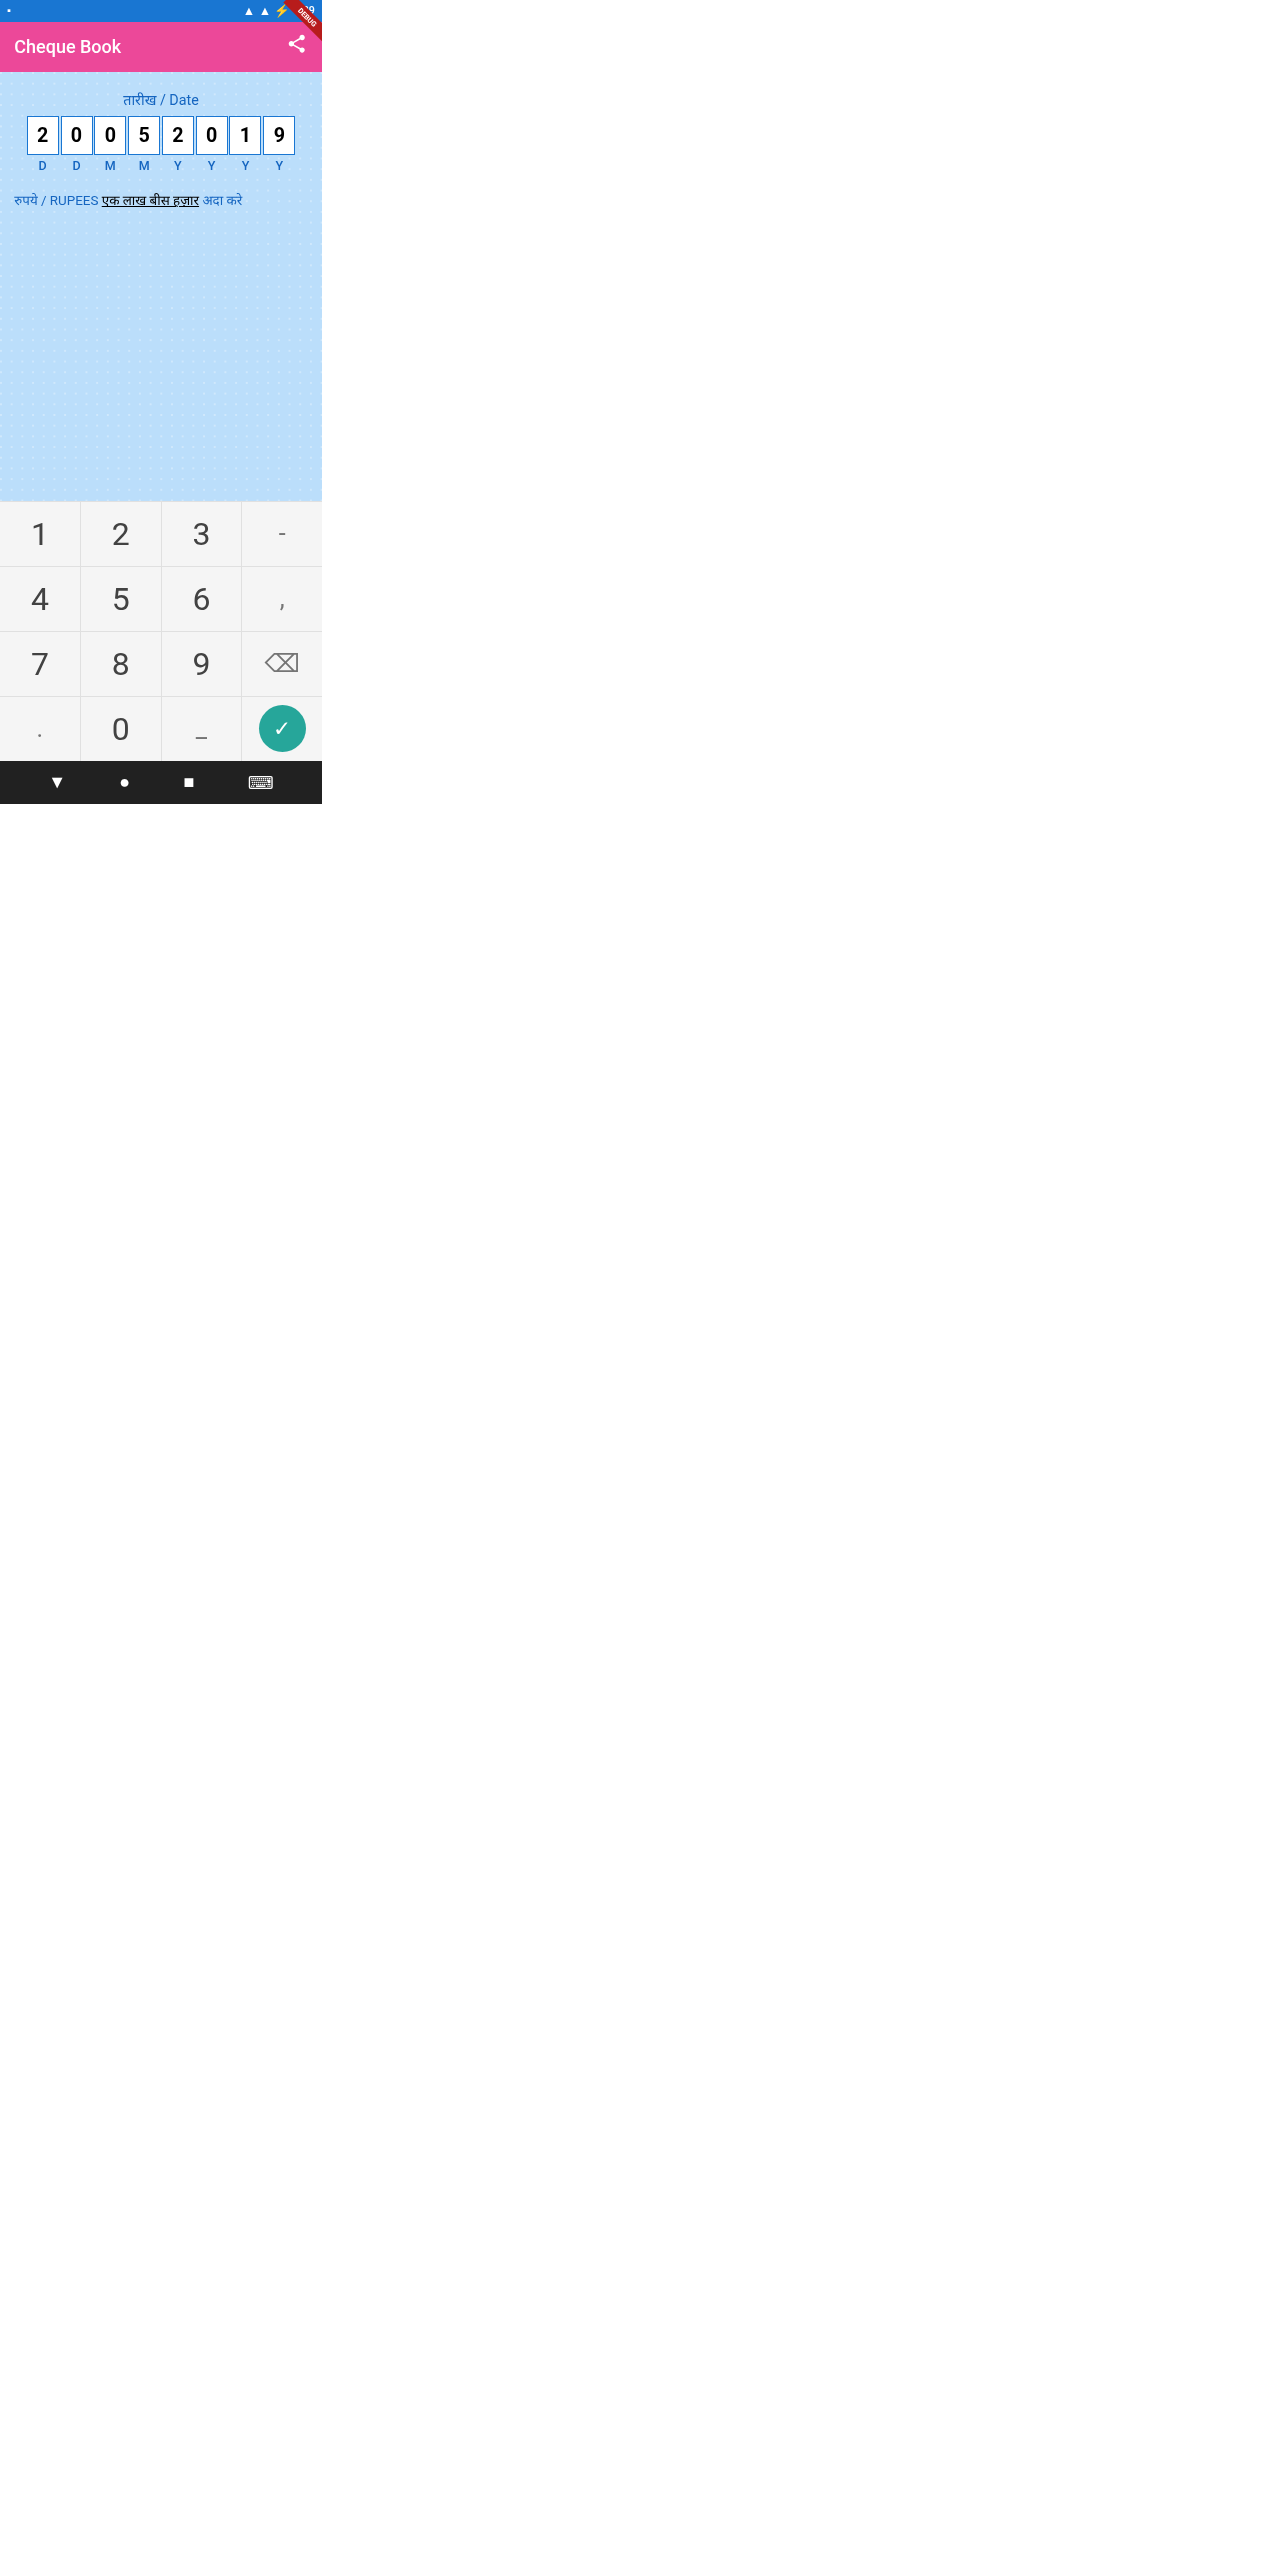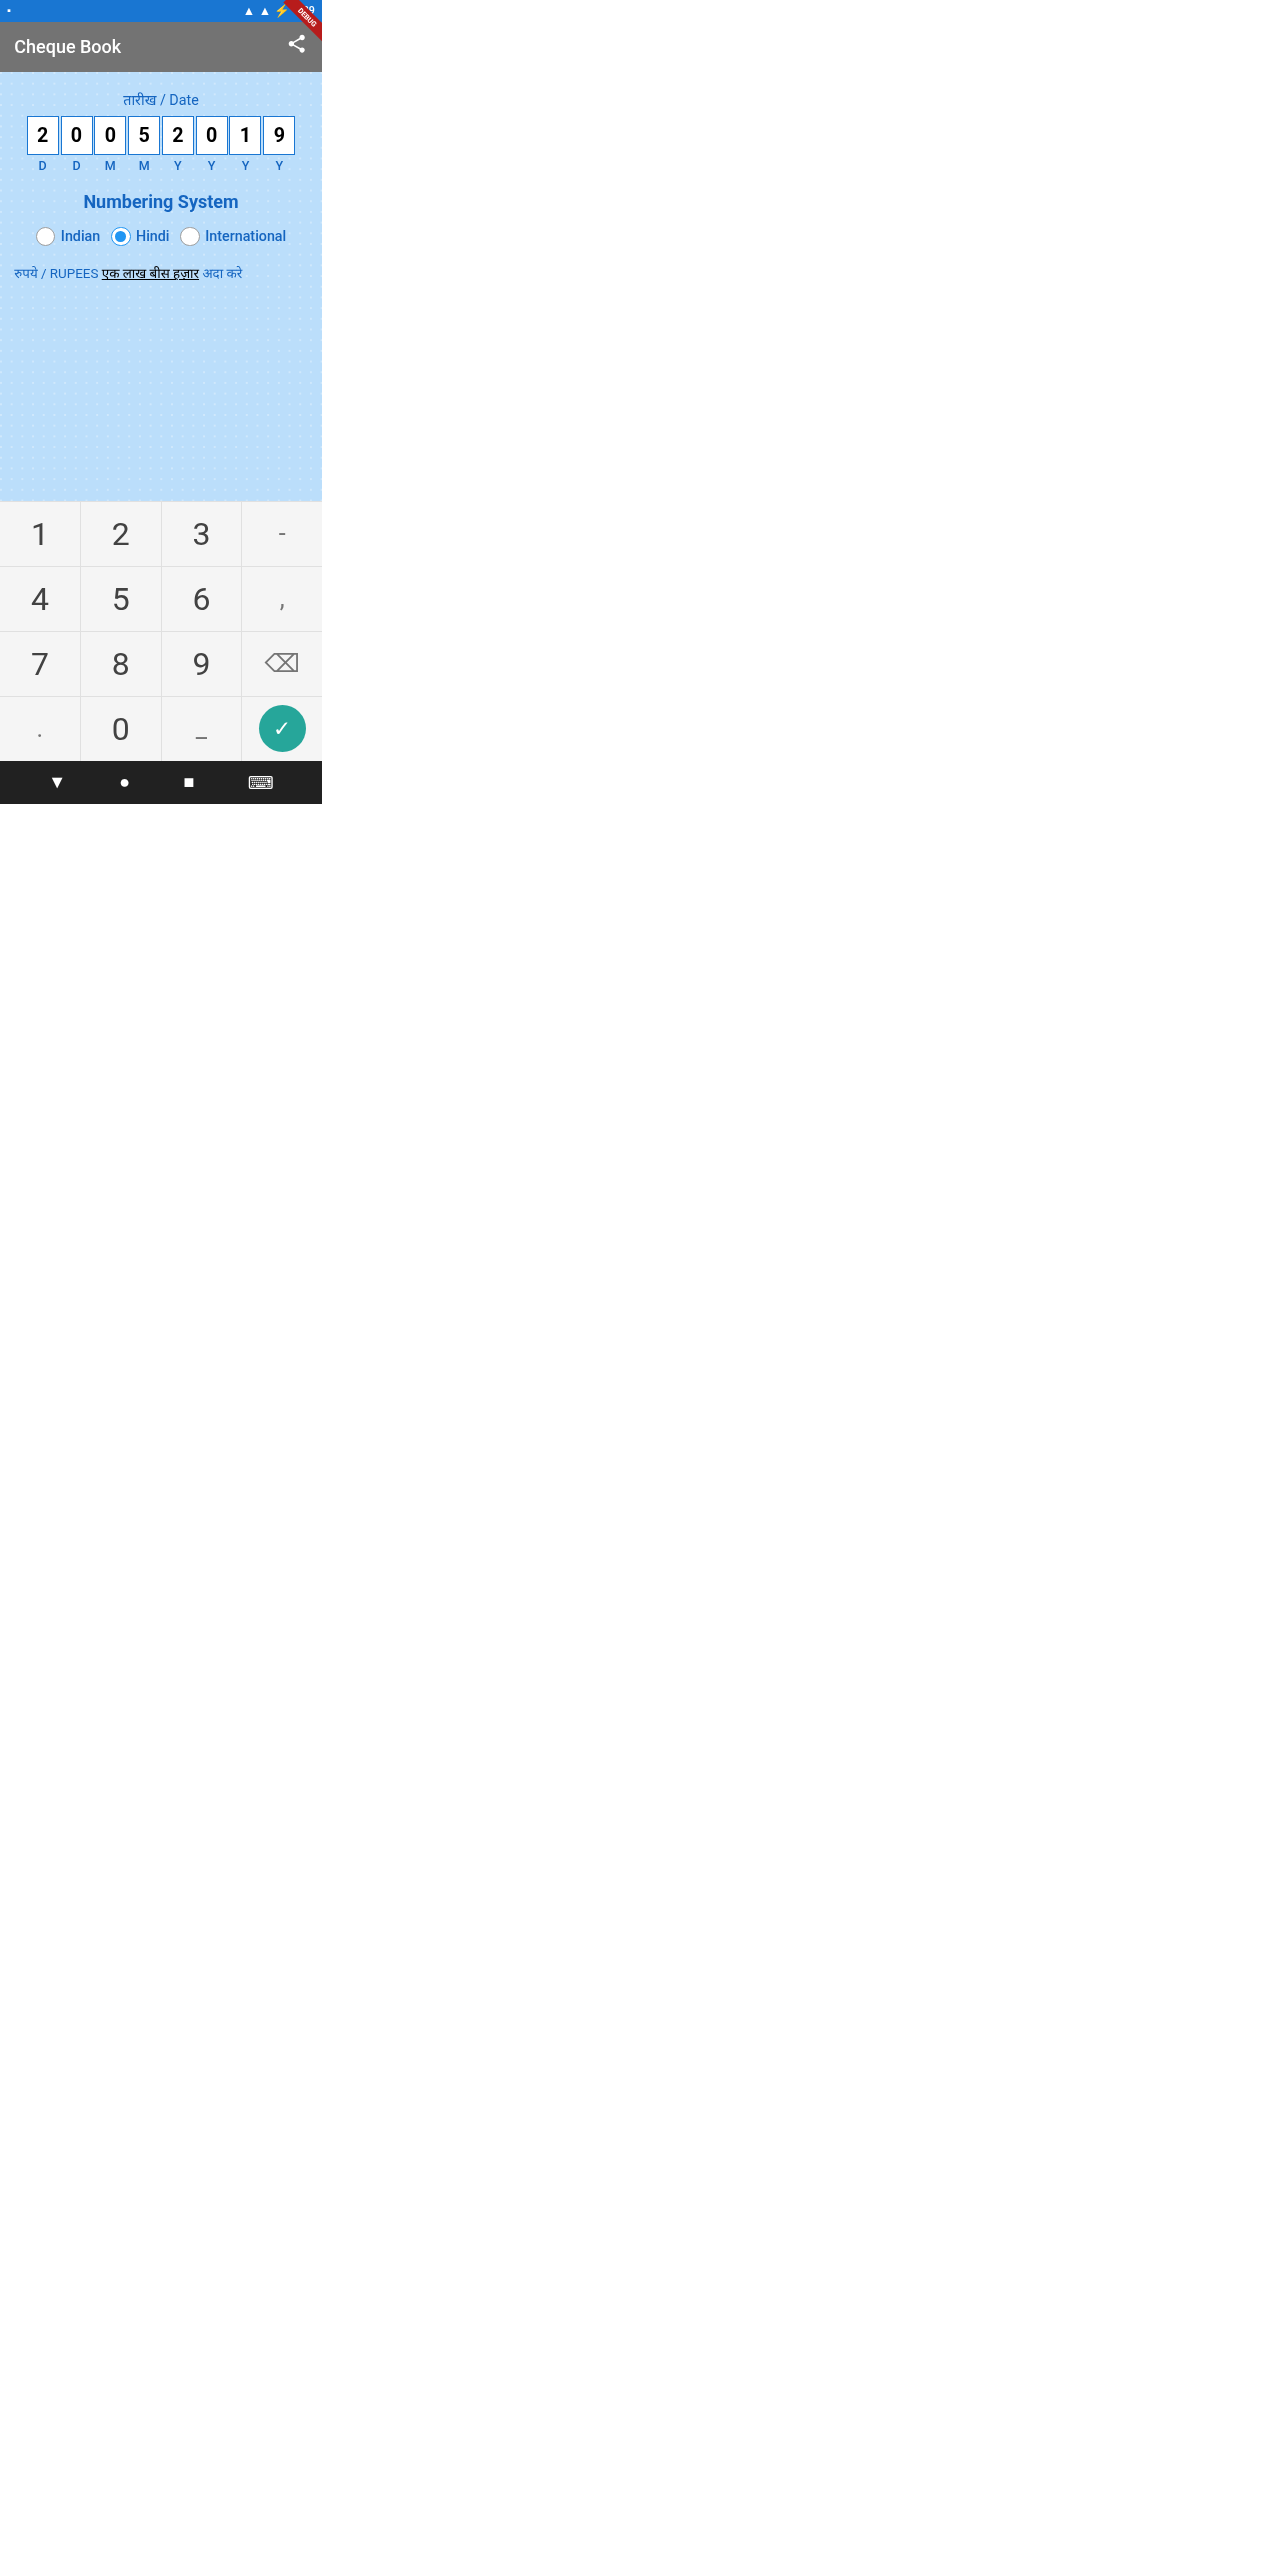--- a/index.html
+++ b/index.html
@@ -58,21 +58,21 @@
       color: #fff;
       font-size: 7.2px;
       font-weight: bold;
       padding: 1.8px 16px;
       transform: rotate(45deg);
       transform-origin: center;
     }
 
     
     .app-bar {
-      background: #737373;
+      background: #ec4899;
       height: 50px;
       display: flex;
       align-items: center;
       justify-content: space-between;
       padding: 0 14.3px;
     }
     .app-title {
       color: #fff;
       font-size: 18px;
       font-weight: 500;
@@ -366,37 +366,20 @@
       <div class="date-cell-label">D</div>
       <div class="date-cell-label">M</div>
       <div class="date-cell-label">M</div>
       <div class="date-cell-label">Y</div>
       <div class="date-cell-label">Y</div>
       <div class="date-cell-label">Y</div>
       <div class="date-cell-label">Y</div>
     </div>
   </div>
 
-  <div class="numbering-section">
-    <div class="numbering-title">Numbering System</div>
-    <div class="radio-group">
-      <div class="radio-item">
-        <div class="radio-circle"></div>
-        <span class="radio-label">Indian</span>
-      </div>
-      <div class="radio-item">
-        <div class="radio-circle selected"></div>
-        <span class="radio-label">Hindi</span>
-      </div>
-      <div class="radio-item">
-        <div class="radio-circle"></div>
-        <span class="radio-label">International</span>
-      </div>
-    </div>
-  </div>
 
 
   <div class="words-section">
     <span>रुपये / RUPEES</span>
     <span> </span>
     <span class="words-amount">एक लाख बीस हज़ार</span>
     <span> </span>
     <span>अदा करे</span>
   </div>
 

